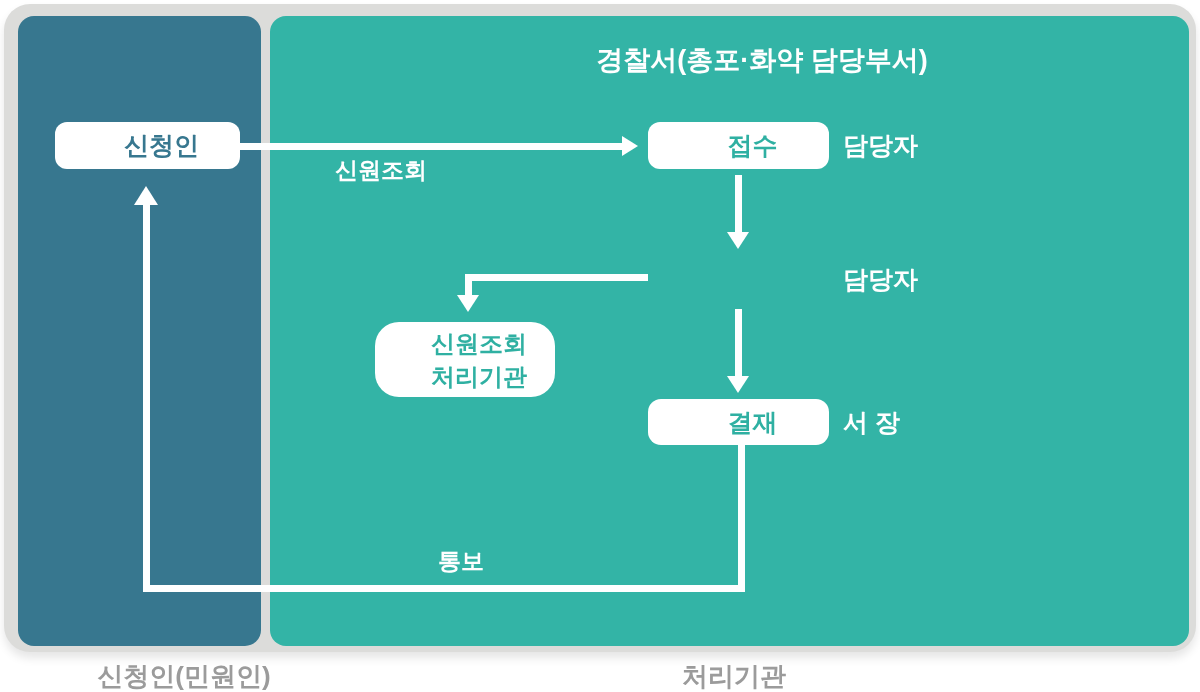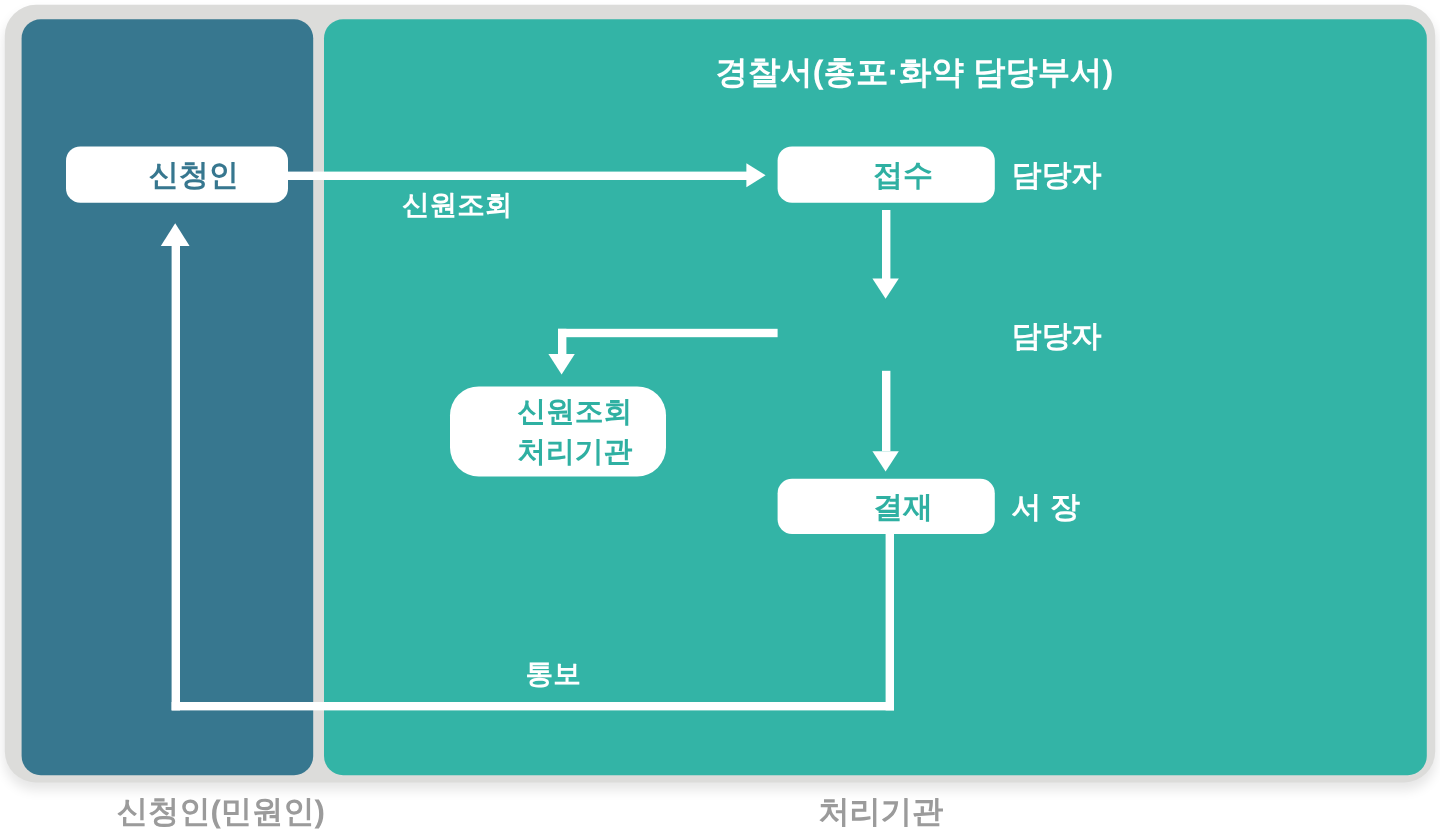--- a/index.html
+++ b/index.html
@@ -17,21 +17,21 @@
 
   .agency-title { position:absolute; left:762px; top:42px; transform:translateX(-50%);
                   color:#ffffff; font-size:27px; font-weight:bold; white-space:nowrap; }
 
   .box { position:absolute; background:#ffffff; border-radius:12px;
          display:flex; align-items:center; justify-content:center;
          font-weight:bold; font-size:25px; white-space:nowrap;padding-left:28px; }
   .box-applicant { left:55px;  top:122px; width:185px; height:47px; color:#37778F; }
   .box-reception { left:648px; top:122px; width:181px; height:47px; color:#2FB0A2; }
   .box-confirm   { left:648px; top:256px; width:181px; height:47px; color:#2FB0A2; }
-  .box-approval  { left:648px; top:399px; width:181px; height:46px; color:#2FB0A2; }
+  .box-approval  { left:648px; top:399px; width:181px; height:46px; color:#2FB0A2;border-radius:13px; }
   .box-check     { left:375px; top:322px; width:180px; height:75px; color:#2FB0A2;
                    flex-direction:column; font-size:24px; line-height:33px;border-radius:24px; }
 
   .role { position:absolute; left:843px; display:flex; align-items:center;
           color:#ffffff; font-weight:bold; font-size:25px; white-space:nowrap; }
   .role-reception { top:122px; height:47px; }
   .role-confirm   { top:256px; height:47px; }
   .role-approval  { top:399px; height:46px; }
 
   .edge-label { position:absolute; color:#ffffff; font-weight:bold;

